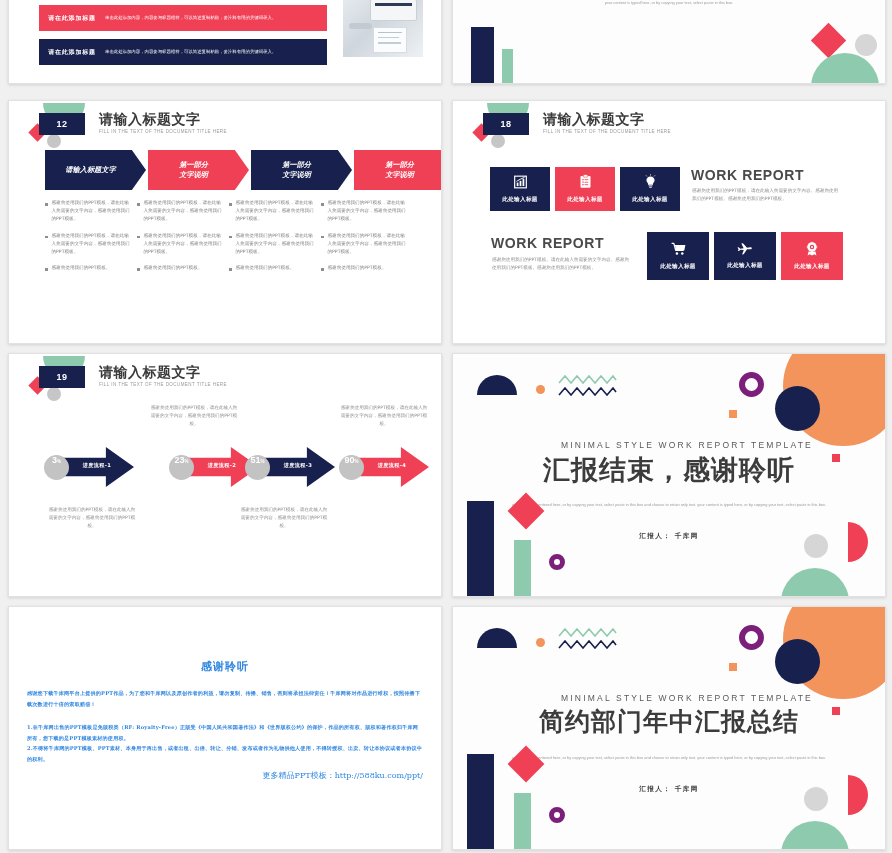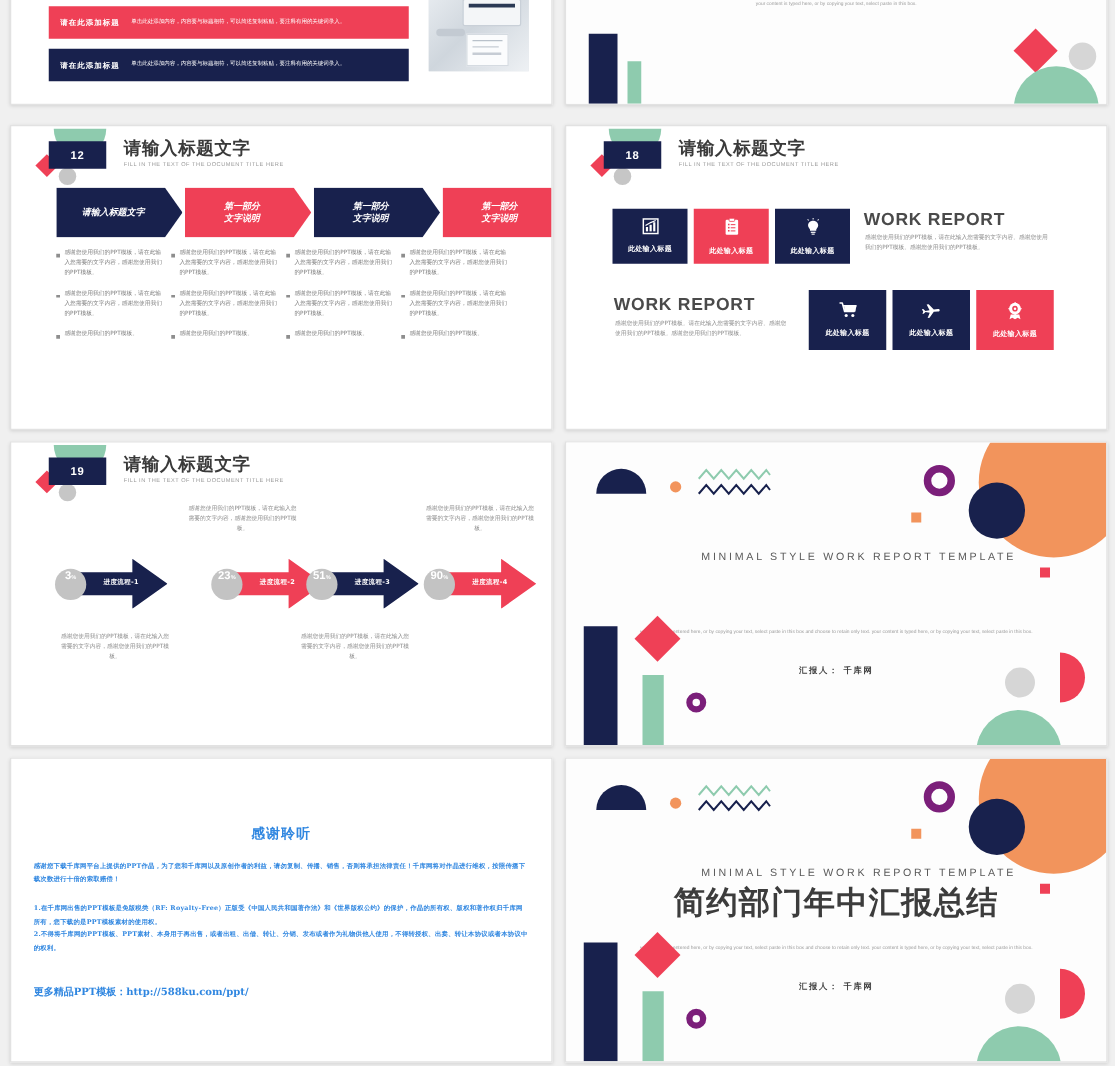--- a/index.html
+++ b/index.html
@@ -180,22 +180,23 @@
   }
   .cp .cp-p {
     font-size: 5.1px; line-height: 10.5px; margin-top: 14px; font-weight: 700;
     font-family: "DejaVu Serif", serif; letter-spacing: .2px;
   }
   .cp .cp-li {
     font-size: 5.1px; line-height: 10.5px; font-weight: 700;
     font-family: "DejaVu Serif", serif; letter-spacing: .2px;
   }
   .cp .cp-link {
-    font-size: 8px; font-weight: 700; margin-top: 24px;
+    font-size: 8px; font-weight: 400; margin-top: 6px;
     font-family: "DejaVu Serif", serif;
+    text-align: right;
   }
   
   .ptbar {
     position: absolute; display: flex; align-items: center;
     color: #fff;
   }
   .ptbar .lab {
     width: 66px; text-align: center; font-size: 6px; font-weight: 700;
     font-family: "DejaVu Sans", sans-serif; letter-spacing: .8px;
   }
@@ -495,20 +496,21 @@
           <polyline points="1,21 7,14 13,21 19,14 25,21 31,14 37,21 43,14 49,21 55,14 58,18" stroke="#18214d" stroke-width="1.6" fill="none"></polyline>
         </svg>
       </div>
       <div class="shape" style="left:330px; top:-28px; width:120px; height:120px; background:#f2945c; border-radius:50%;"></div>
       <div class="shape" style="left:286px; top:18px; width:25px; height:25px; border:6px solid #7b1f7a; border-radius:50%;"></div>
       <div class="shape" style="left:322px; top:32px; width:45px; height:45px; background:#18214d; border-radius:50%;"></div>
       <div class="shape" style="left:276px; top:56px; width:8px; height:8px; background:#f2945c;"></div>
       <div class="shape" style="left:379px; top:100px; width:8px; height:8px; background:#ef4056;"></div>
 
       <div class="sub" style="top:86px;">MINIMAL  STYLE  WORK  REPORT  TEMPLATE</div>
+      <div class="big" style="top:98px;">汇报结束，感谢聆听</div>
       <div class="eng" style="top:147px;">your content is entered here, or by copying your text, select paste in this box and choose to retain only text. your content is typed here, or by copying your text, select paste in this box.</div>
       <div class="author" style="top:178px;">汇报人： 千库网</div>
 
       <div class="shape" style="left:14px; top:147px; width:27px; height:97px; background:#18214d;"></div>
       <div class="shape" style="left:61px; top:186px; width:17px; height:58px; background:#8ecbae;"></div>
       <div class="shape" style="left:60px; top:144px; width:26px; height:26px; background:#ef4056; transform:rotate(45deg);"></div>
       <div class="shape" style="left:96px; top:200px; width:16px; height:16px; border:5px solid #7b1f7a; border-radius:50%;"></div>
       <div class="shape" style="left:395px; top:168px; width:20px; height:40px; background:#ef4056; border-radius:0 40px 40px 0;"></div>
       <div class="shape" style="left:351px; top:180px; width:24px; height:24px; background:#d6d6d6; border-radius:50%;"></div>
       <div class="shape" style="left:328px; top:214px; width:68px; height:34px; background:#8ecbae; border-radius:34px 34px 0 0;"></div>

